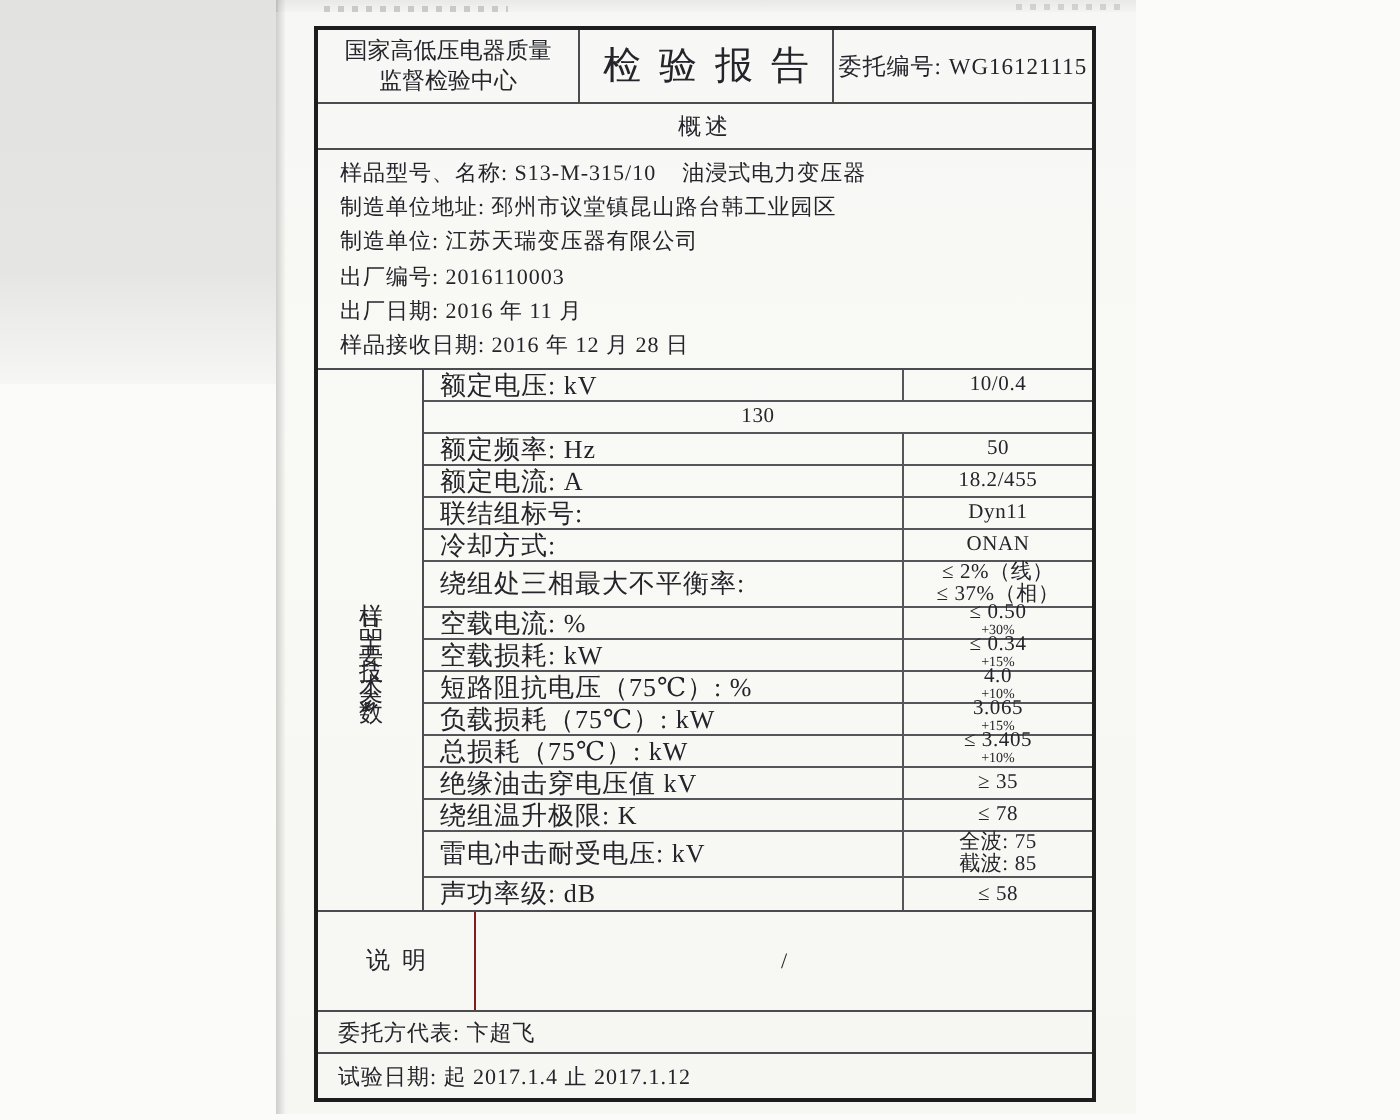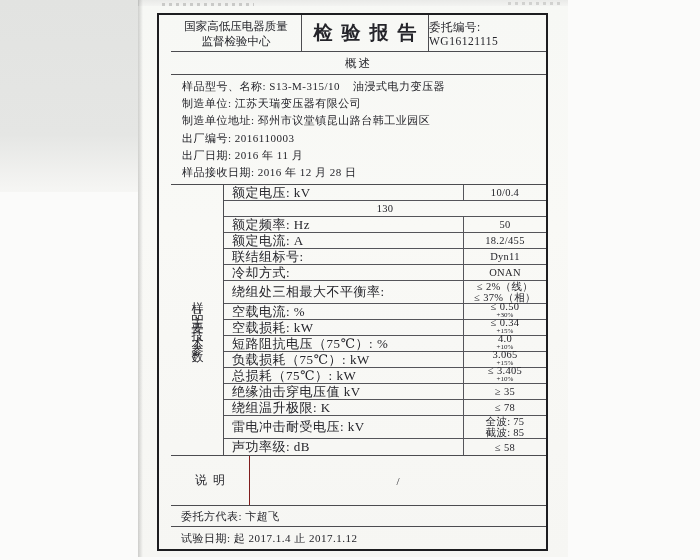--- a/index.html
+++ b/index.html
@@ -33,28 +33,28 @@
     position:absolute;height:3px;opacity:.45;
     background:repeating-linear-gradient(90deg,#9a9a98 0 3px,transparent 3px 7px);
   }
   .artifact.a1{left:162px;top:3px;width:92px;}
   .artifact.a2{left:508px;top:2px;width:56px;opacity:.35;}
 
   
   .tbl{
     position:absolute;left:157px;top:13px;width:391px;height:538px;
     box-sizing:border-box;border:2px solid #1d1d20;
-    display:flex;flex-direction:column;padding-left:12px;
+    display:flex;flex-direction:column;
   }
   .sec{box-sizing:border-box;border-bottom:1px solid #4c4c50;}
 
   .sec-head{height:37px;display:flex;}
   .h-cell{box-sizing:border-box;display:flex;align-items:center;justify-content:center;}
   .h-org{width:131px;border-right:1px solid #4c4c50;flex-direction:column;font-size:11.5px;line-height:15px;text-align:center;padding-top:1px;}
-  .h-title{width:127px;border-right:1px solid #4c4c50;font-size:19px;letter-spacing:9px;padding-left:9px;font-weight:700;}
+  .h-title{width:127px;border-right:1px solid #4c4c50;font-size:19px;letter-spacing:9px;padding-left:9px;font-weight:400;}
   .h-ref{flex:1;font-size:11.5px;letter-spacing:.5px;}
 
   .sec-ovtitle{height:23px;display:flex;align-items:center;justify-content:center;font-size:11.5px;letter-spacing:2px;}
 
   .sec-overview{height:110px;display:flex;flex-direction:column;justify-content:space-around;padding:3px 6px 3px 11px;}
   .ov-line{font-size:11px;white-space:pre;letter-spacing:.5px;}
 
   .sec-params{height:271px;display:flex;}
   .side-label{
     box-sizing:border-box;width:53px;border-right:1px solid #4c4c50;
@@ -107,22 +107,22 @@
         <span>监督检验中心</span>
       </div>
       <div class="h-cell h-title">检验报告</div>
       <div class="h-cell h-ref">委托编号: WG16121115</div>
     </div>
 
     <div class="sec sec-ovtitle">概述</div>
 
     <div class="sec sec-overview">
         <div class="ov-line">样品型号、名称: S13-M-315/10    油浸式电力变压器</div>
+        <div class="ov-line">制造单位地址: 邳州市议堂镇昆山路台韩工业园区</div>
         <div class="ov-line">制造单位: 江苏天瑞变压器有限公司</div>
-        <div class="ov-line">制造单位地址: 邳州市议堂镇昆山路台韩工业园区</div>
         <div class="ov-line">出厂编号: 2016110003</div>
         <div class="ov-line">出厂日期: 2016 年 11 月</div>
         <div class="ov-line">样品接收日期: 2016 年 12 月 28 日</div>
       </div>
 
     <div class="sec sec-params">
       <div class="side-label">样品主要技术参数</div>
       <div class="p-rows">
           <div class="p-row">
             <div class="p-label">额定电压: kV</div>

